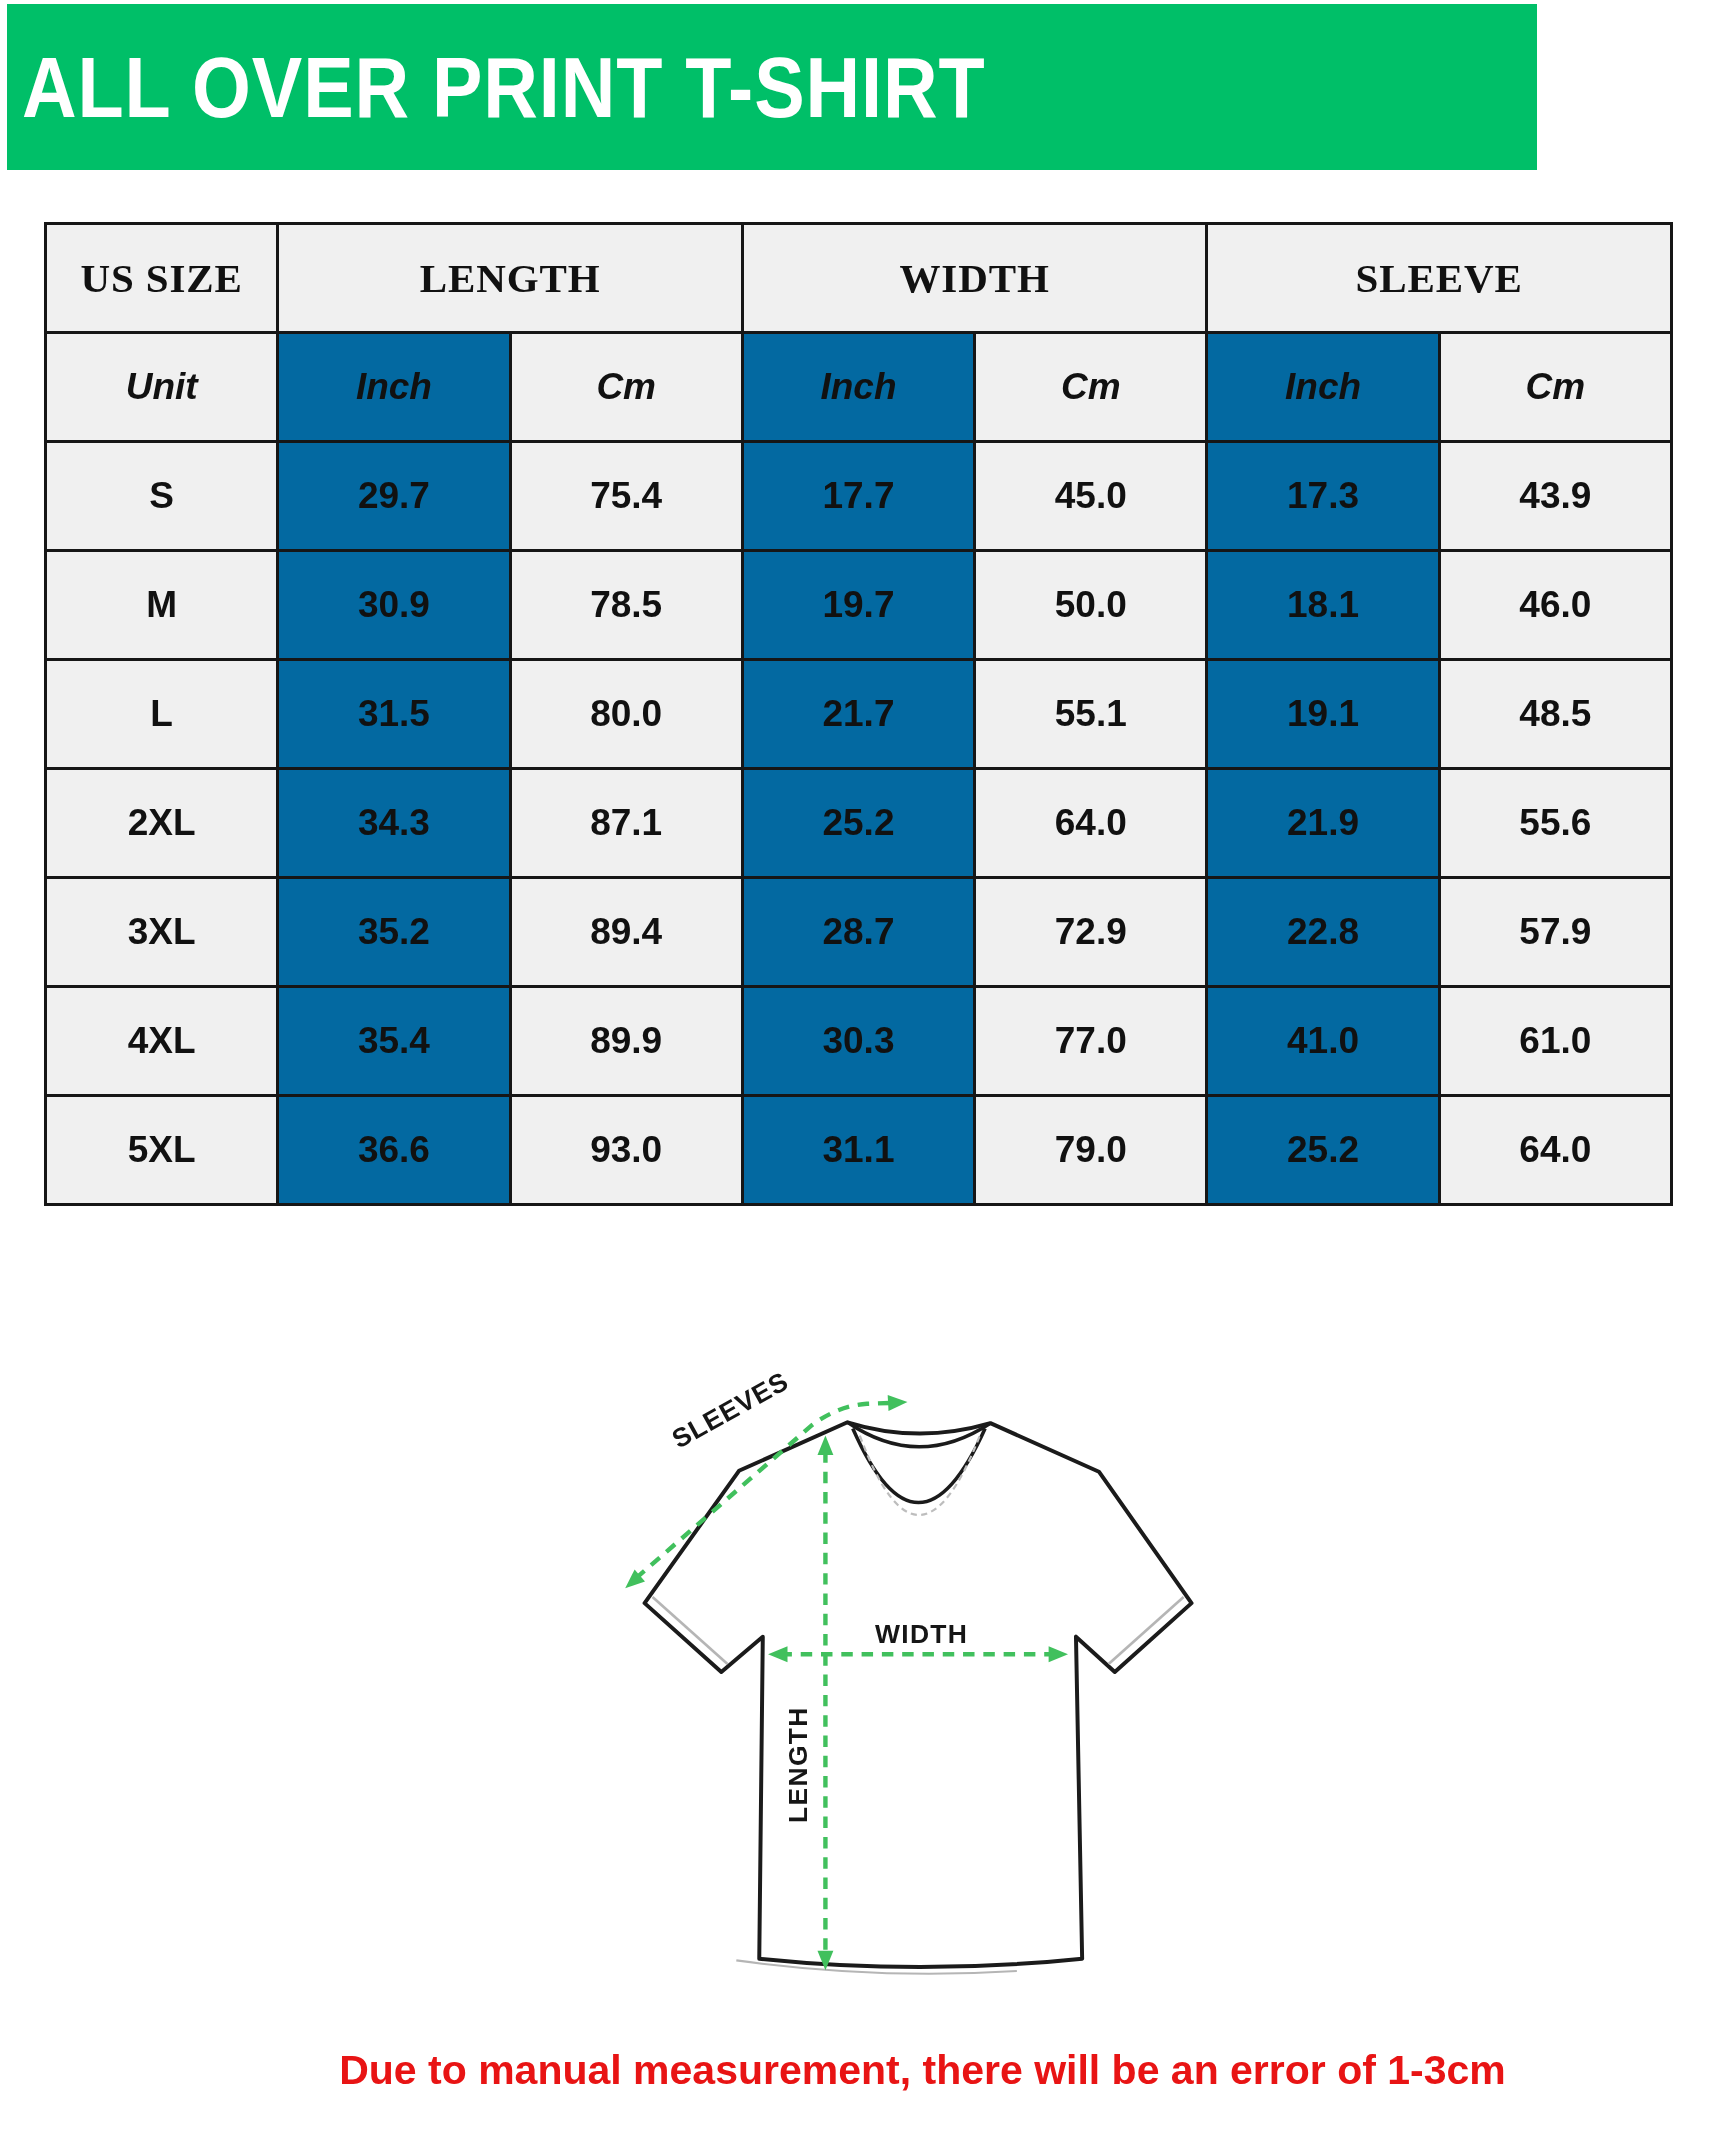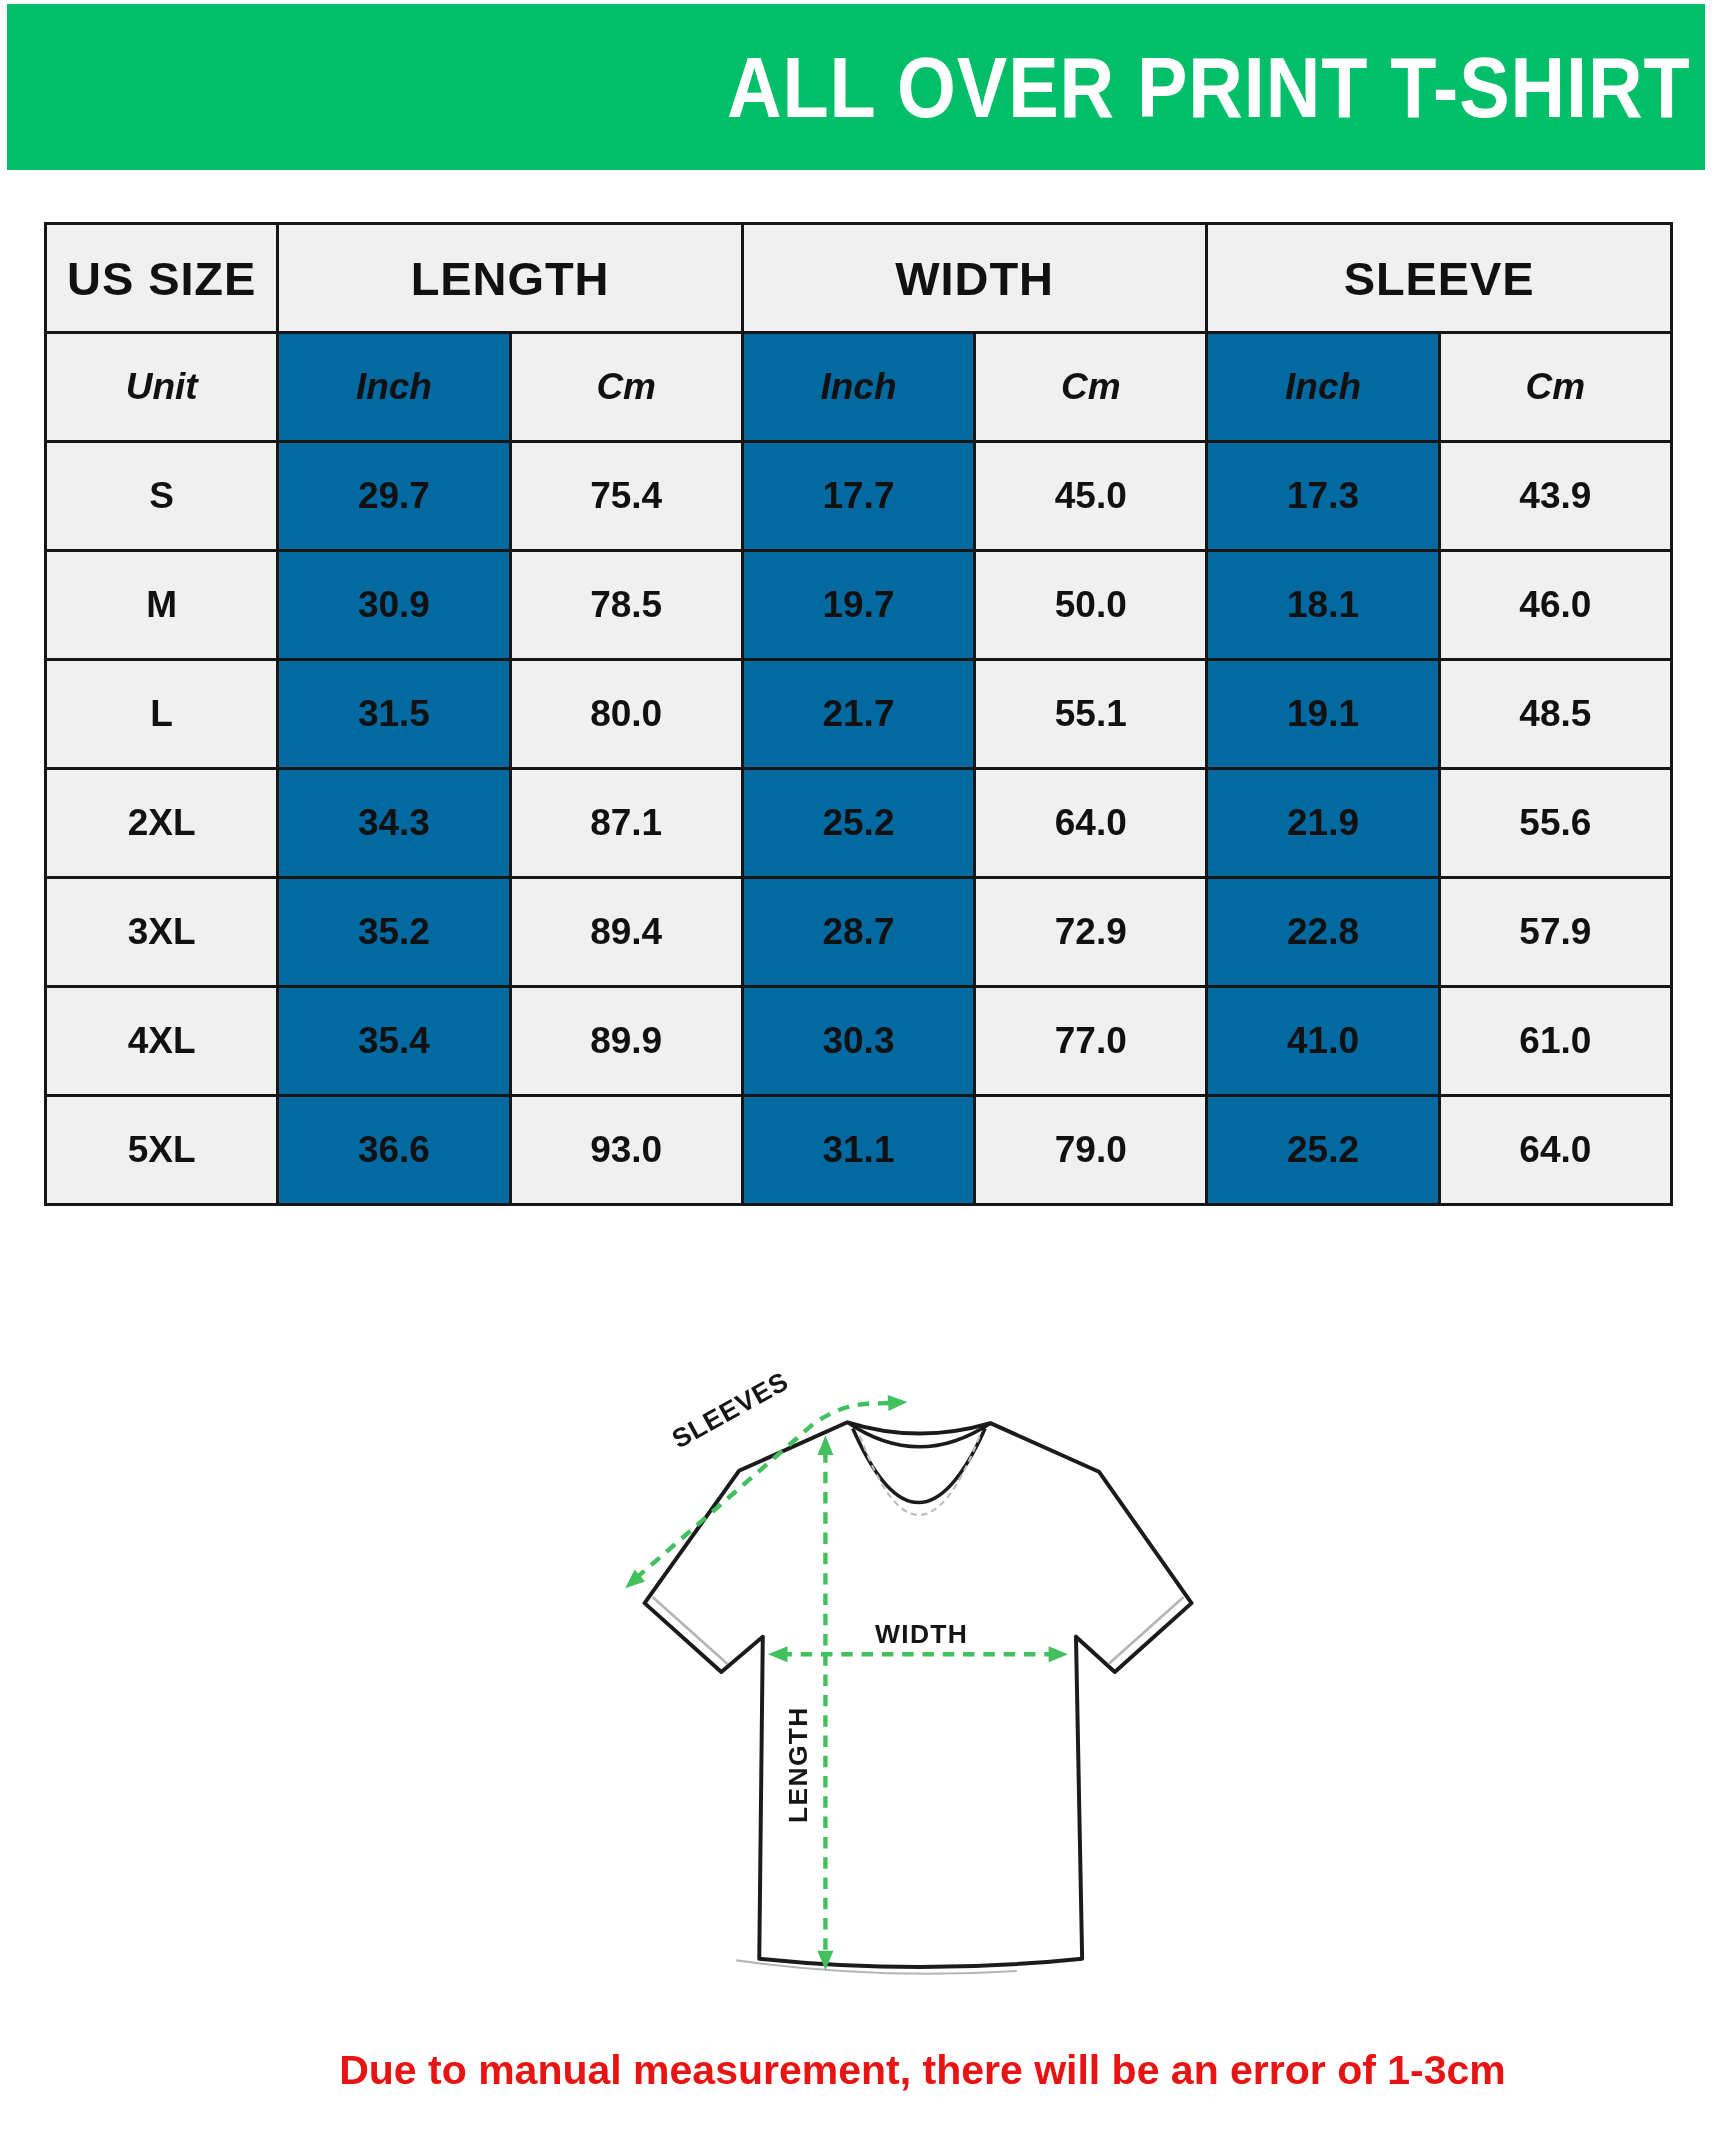--- a/index.html
+++ b/index.html
@@ -3,22 +3,22 @@
 <meta charset="utf-8">
 <style>
   html,body{margin:0;padding:0;background:#ffffff;}
   .page{
     position:relative;width:1717px;height:2149px;background:#ffffff;overflow:hidden;
     font-family:"Liberation Sans","DejaVu Sans",sans-serif;color:#161616;
   }
 
   
   .banner{
-    position:absolute;left:7px;top:4.4px;width:1698px;height:166px;
-    background:#00bf68;display:flex;align-items:center;justify-content:flex-end;
+    position:absolute;left:7px;top:4.4px;width:1530px;height:166px;
+    background:#00bf68;display:flex;align-items:center;justify-content:flex-start;
   }
   .banner h1{
     margin:0;color:#ffffff;font-size:78px;font-weight:bold;letter-spacing:0.9px;
     transform:scale(0.97,1.1);white-space:nowrap;
   }
 
   
   .size-table{
     position:absolute;left:44px;top:222px;width:1629px;
     border-collapse:collapse;table-layout:fixed;
@@ -27,21 +27,21 @@
   .size-table tr{height:109px;}
   .size-table th,.size-table td{
     border:3.5px solid #161616;
     text-align:center;vertical-align:middle;
     font-weight:bold;color:#111111;
     padding:7px;background-clip:content-box;
   }
   .size-table th.span2{background:#f0f0f0;}
   .size-table .c-gray{background:#f0f0f0;}
   .size-table .c-white{background:#0369a1;}
-  .row-head th{font-size:47px;letter-spacing:0.9px;}
+  .row-head th{font-size:41px;letter-spacing:0.9px;font-family:Liberation Serif, serif;}
   .row-unit td{font-size:37px;font-style:italic;}
   .row-data td{font-size:37px;}
 
   
   .shirt-wrap{position:absolute;left:602px;top:1372px;width:618px;height:644px;}
 
   
   .note{
     position:absolute;left:0;top:2047px;width:100%;text-align:center;
     transform:translateX(64px);

